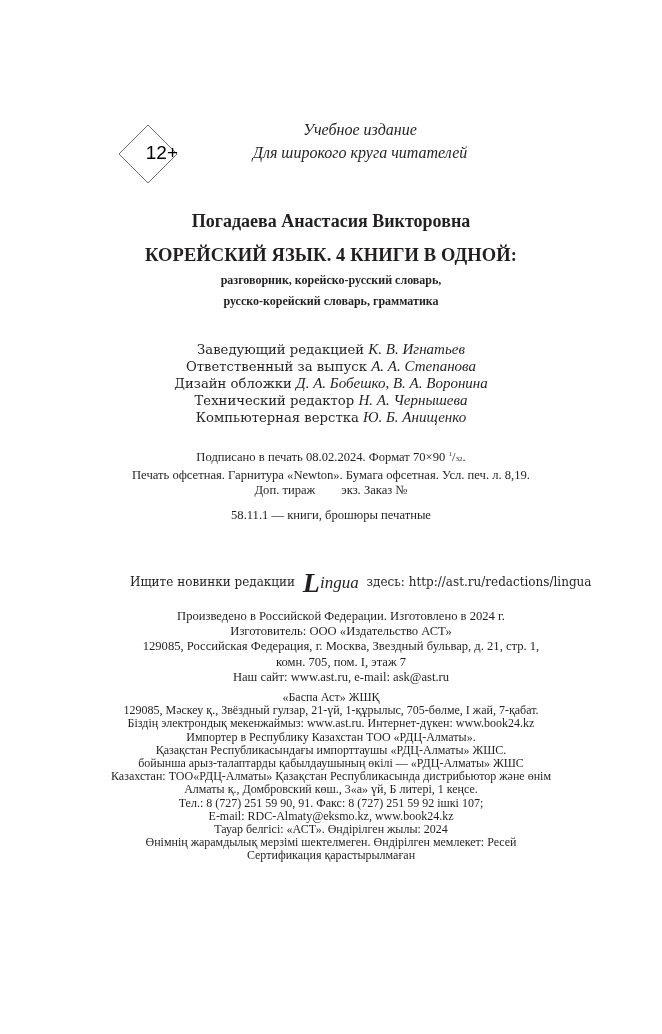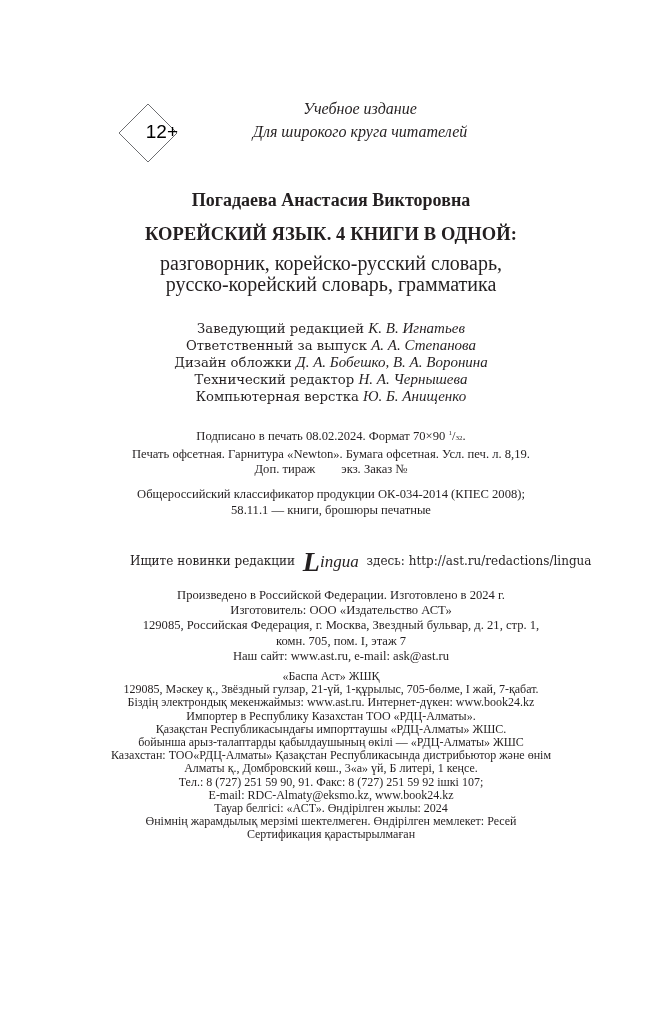--- a/index.html
+++ b/index.html
@@ -1,37 +1,37 @@
 <!DOCTYPE html>
 <html><head>
   <meta charset="utf-8">
   <style>
     html, body { margin: 0; padding: 0; background: #ffffff; }
     body {
       width: 662px; height: 1034px; position: relative; overflow: hidden;
       font-family: "Liberation Serif", "DejaVu Serif", serif; color: #231f20;
     }
-    .abs { position: absolute; }
+    .abs { position: absolute; margin-top: 21px; }
     .center { text-align: center; left: 0; right: 0; }
 
     
     .age-badge { left: 118px; top: 103px; width: 60px; height: 60px; }
     .age-badge svg { position: absolute; left: 0; top: 0; }
     .age-badge .age-text {
       position: absolute; left: 0; right: 0; top: 18px; text-align: right;
       font-family: "Liberation Sans", "DejaVu Sans", sans-serif; font-size: 19px; color: #000000;
     }
 
     .edition { left: 230px; width: 260px; text-align: center; font-style: italic; font-size: 16px; }
     .edition.l1 { top: 100px; }
     .edition.l2 { top: 123px; }
 
     .author { top: 190px; font-weight: bold; font-size: 18px; }
     .title-main { top: 224px; font-weight: bold; font-size: 18.5px; letter-spacing: 0.1px; }
-    .subtitle { font-weight: normal; font-size: 20px; }
+    .subtitle { font-weight: bold; font-size: 12px; }
     .subtitle.s1 { top: 252px; }
     .subtitle.s2 { top: 273px; }
 
     .credits { top: 320px; left: 0; right: 0; text-align: center; font-family: "DejaVu Serif", serif; font-size: 13.2px; line-height: 17px; }
     .credits .credit-line { white-space: nowrap; }
     .credits .name { font-style: italic; font-family: Liberation Serif, serif; font-size: 15px; }
 
     .tech { top: 426px; left: 0; right: 0; text-align: center; font-size: 12.6px; line-height: 15.5px; }
     .tech sup { font-size: 7px; }
     .tech sub { font-size: 7px; vertical-align: baseline; }
@@ -77,21 +77,20 @@
   <div class="credit-line"><span>Компьютерная верстка</span> <span class="name">Ю. Б. Анищенко</span></div>
 </div>
 
 <div class="abs tech">
   <span class="line"><span>Подписано в печать 08.02.2024. Формат 70×90</span> <sup>1</sup>/<sub>32</sub><span>.</span></span>
   <span class="line">Печать офсетная. Гарнитура «Newton». Бумага офсетная. Усл. печ. л. 8,19.</span>
   <span class="line"><span>Доп. тираж</span><span class="gap"></span><span>экз. Заказ №</span></span>
 </div>
 
 <div class="abs classifier">
-  <span class="line">Общероссийский классификатор продукции ОК-034-2014 (КПЕС 2008);</span>
   <span class="line">58.11.1 — книги, брошюры печатные</span>
 </div>
 
 <div class="abs lingua-line">
   <span>Ищите новинки редакции</span>
   <span class="logo"><span class="big-l">L</span><span>ingua</span></span>
   <span>здесь:</span>
   <span>http://ast.ru/redactions/lingua</span>
 </div>
 

